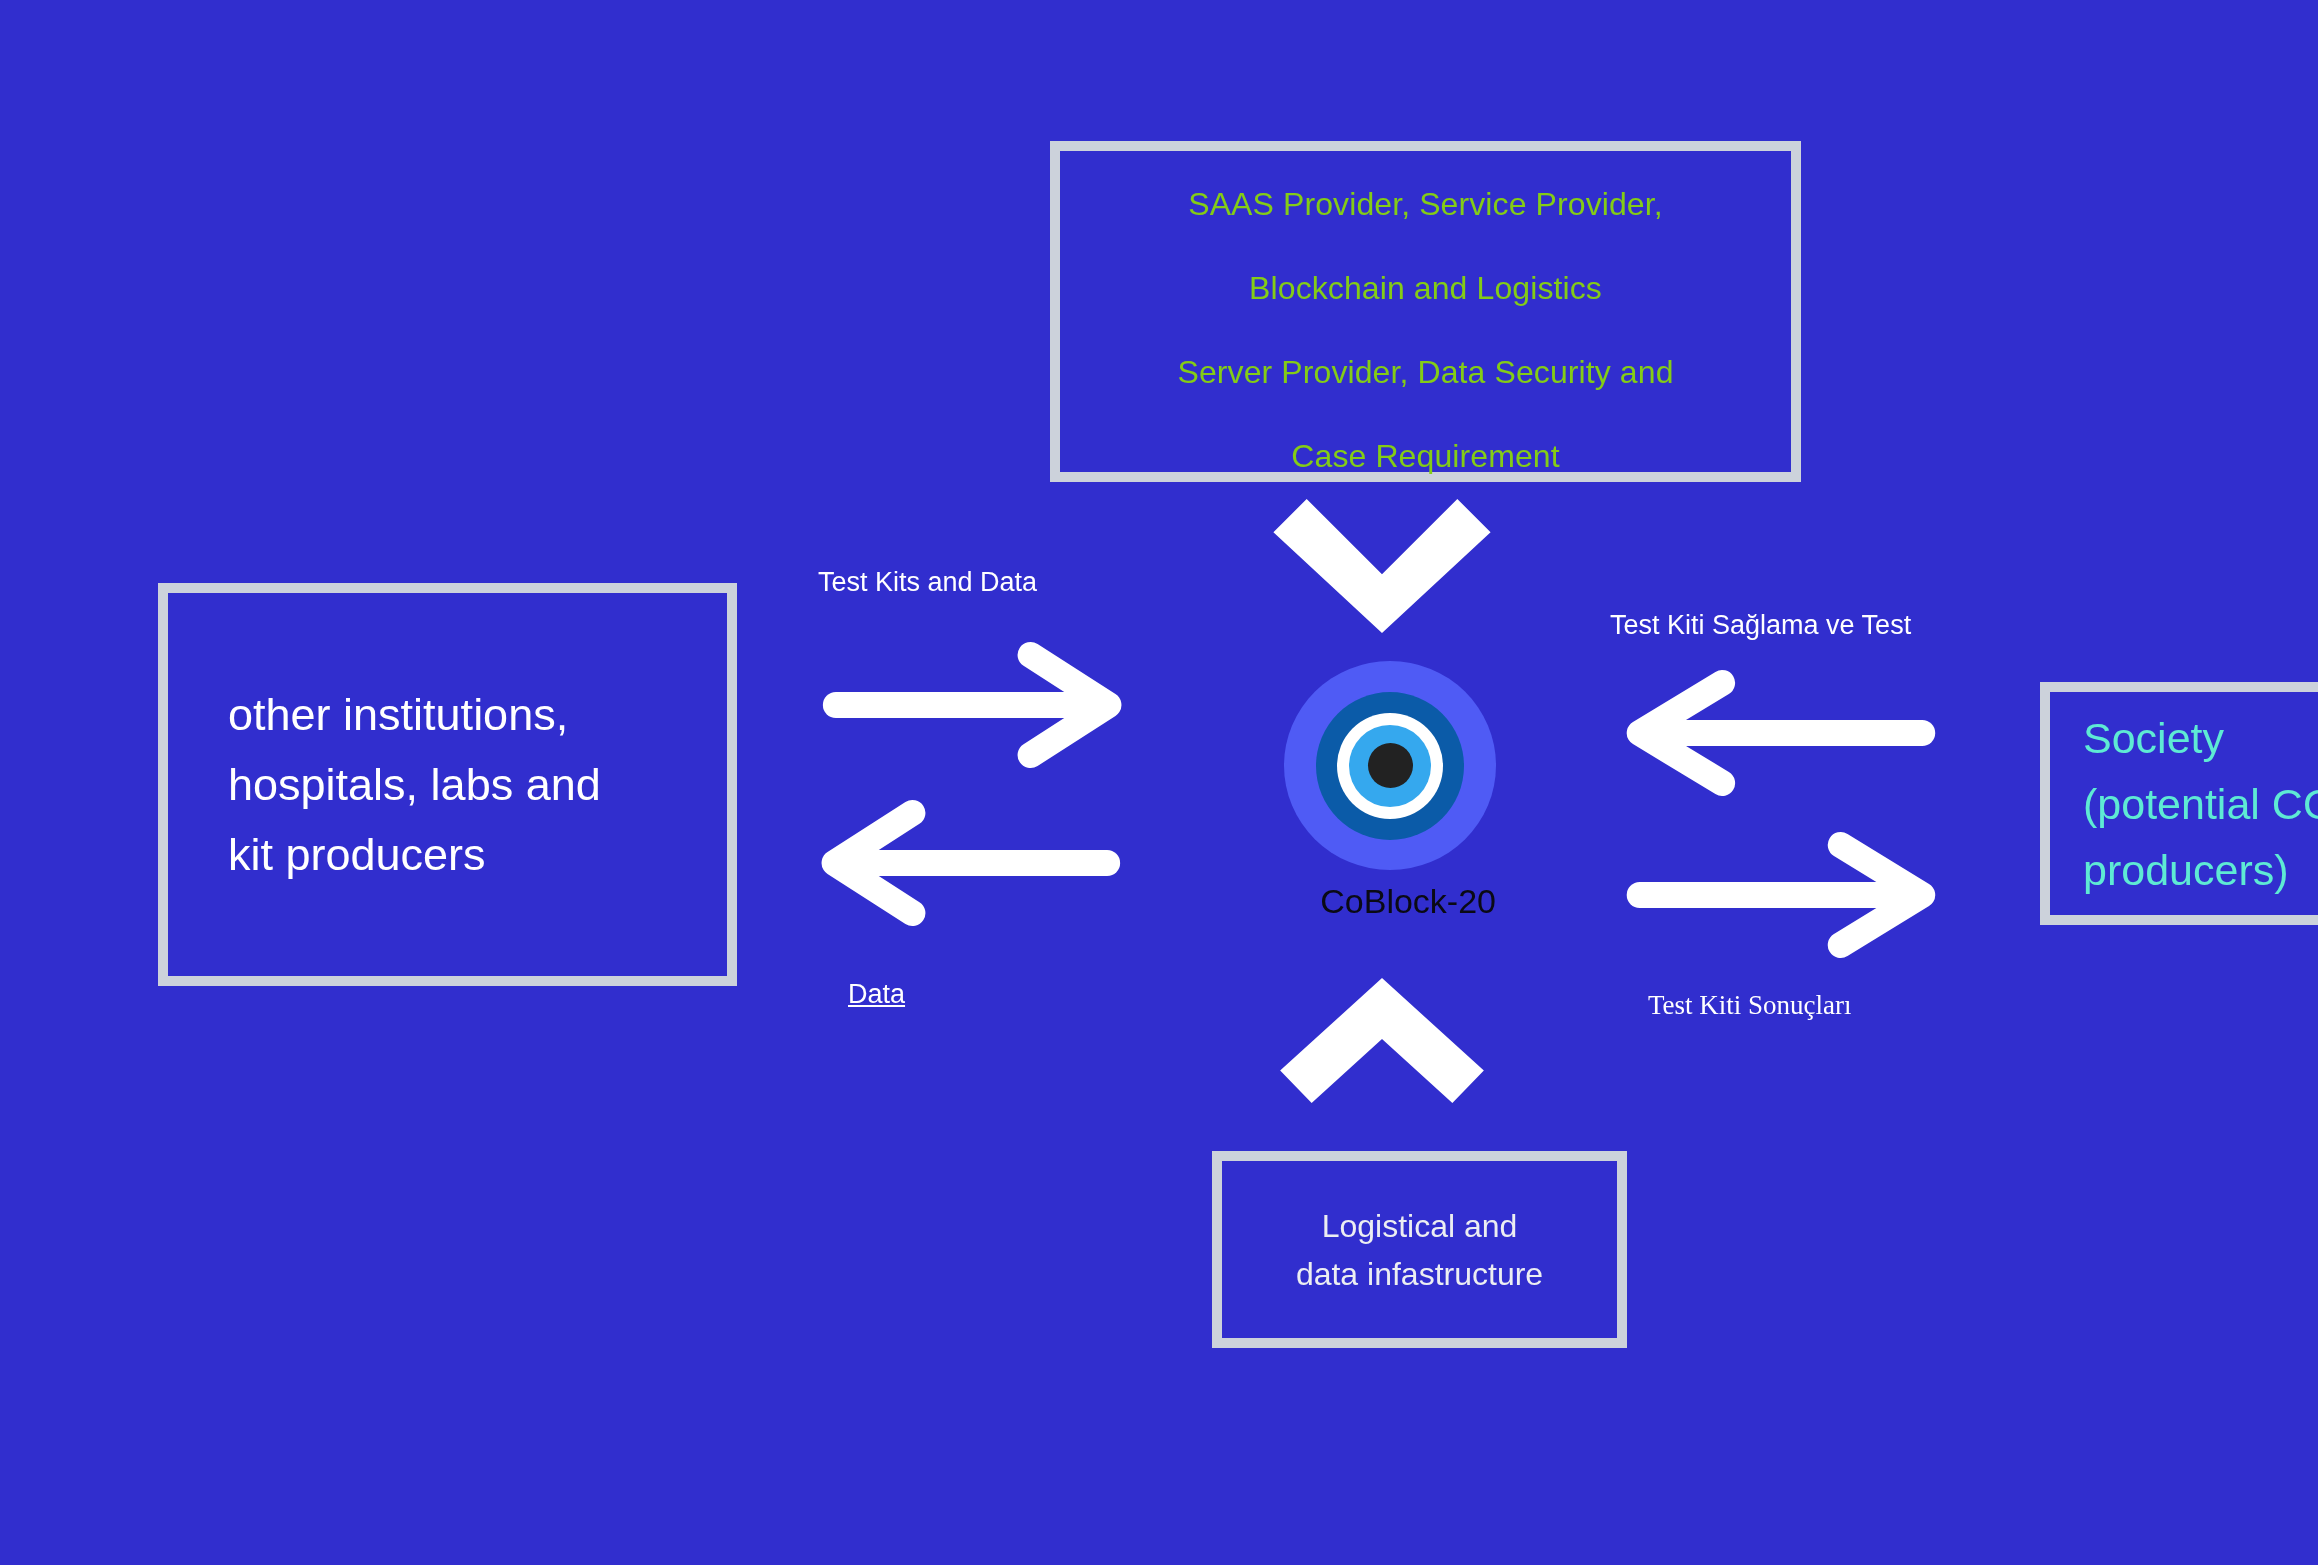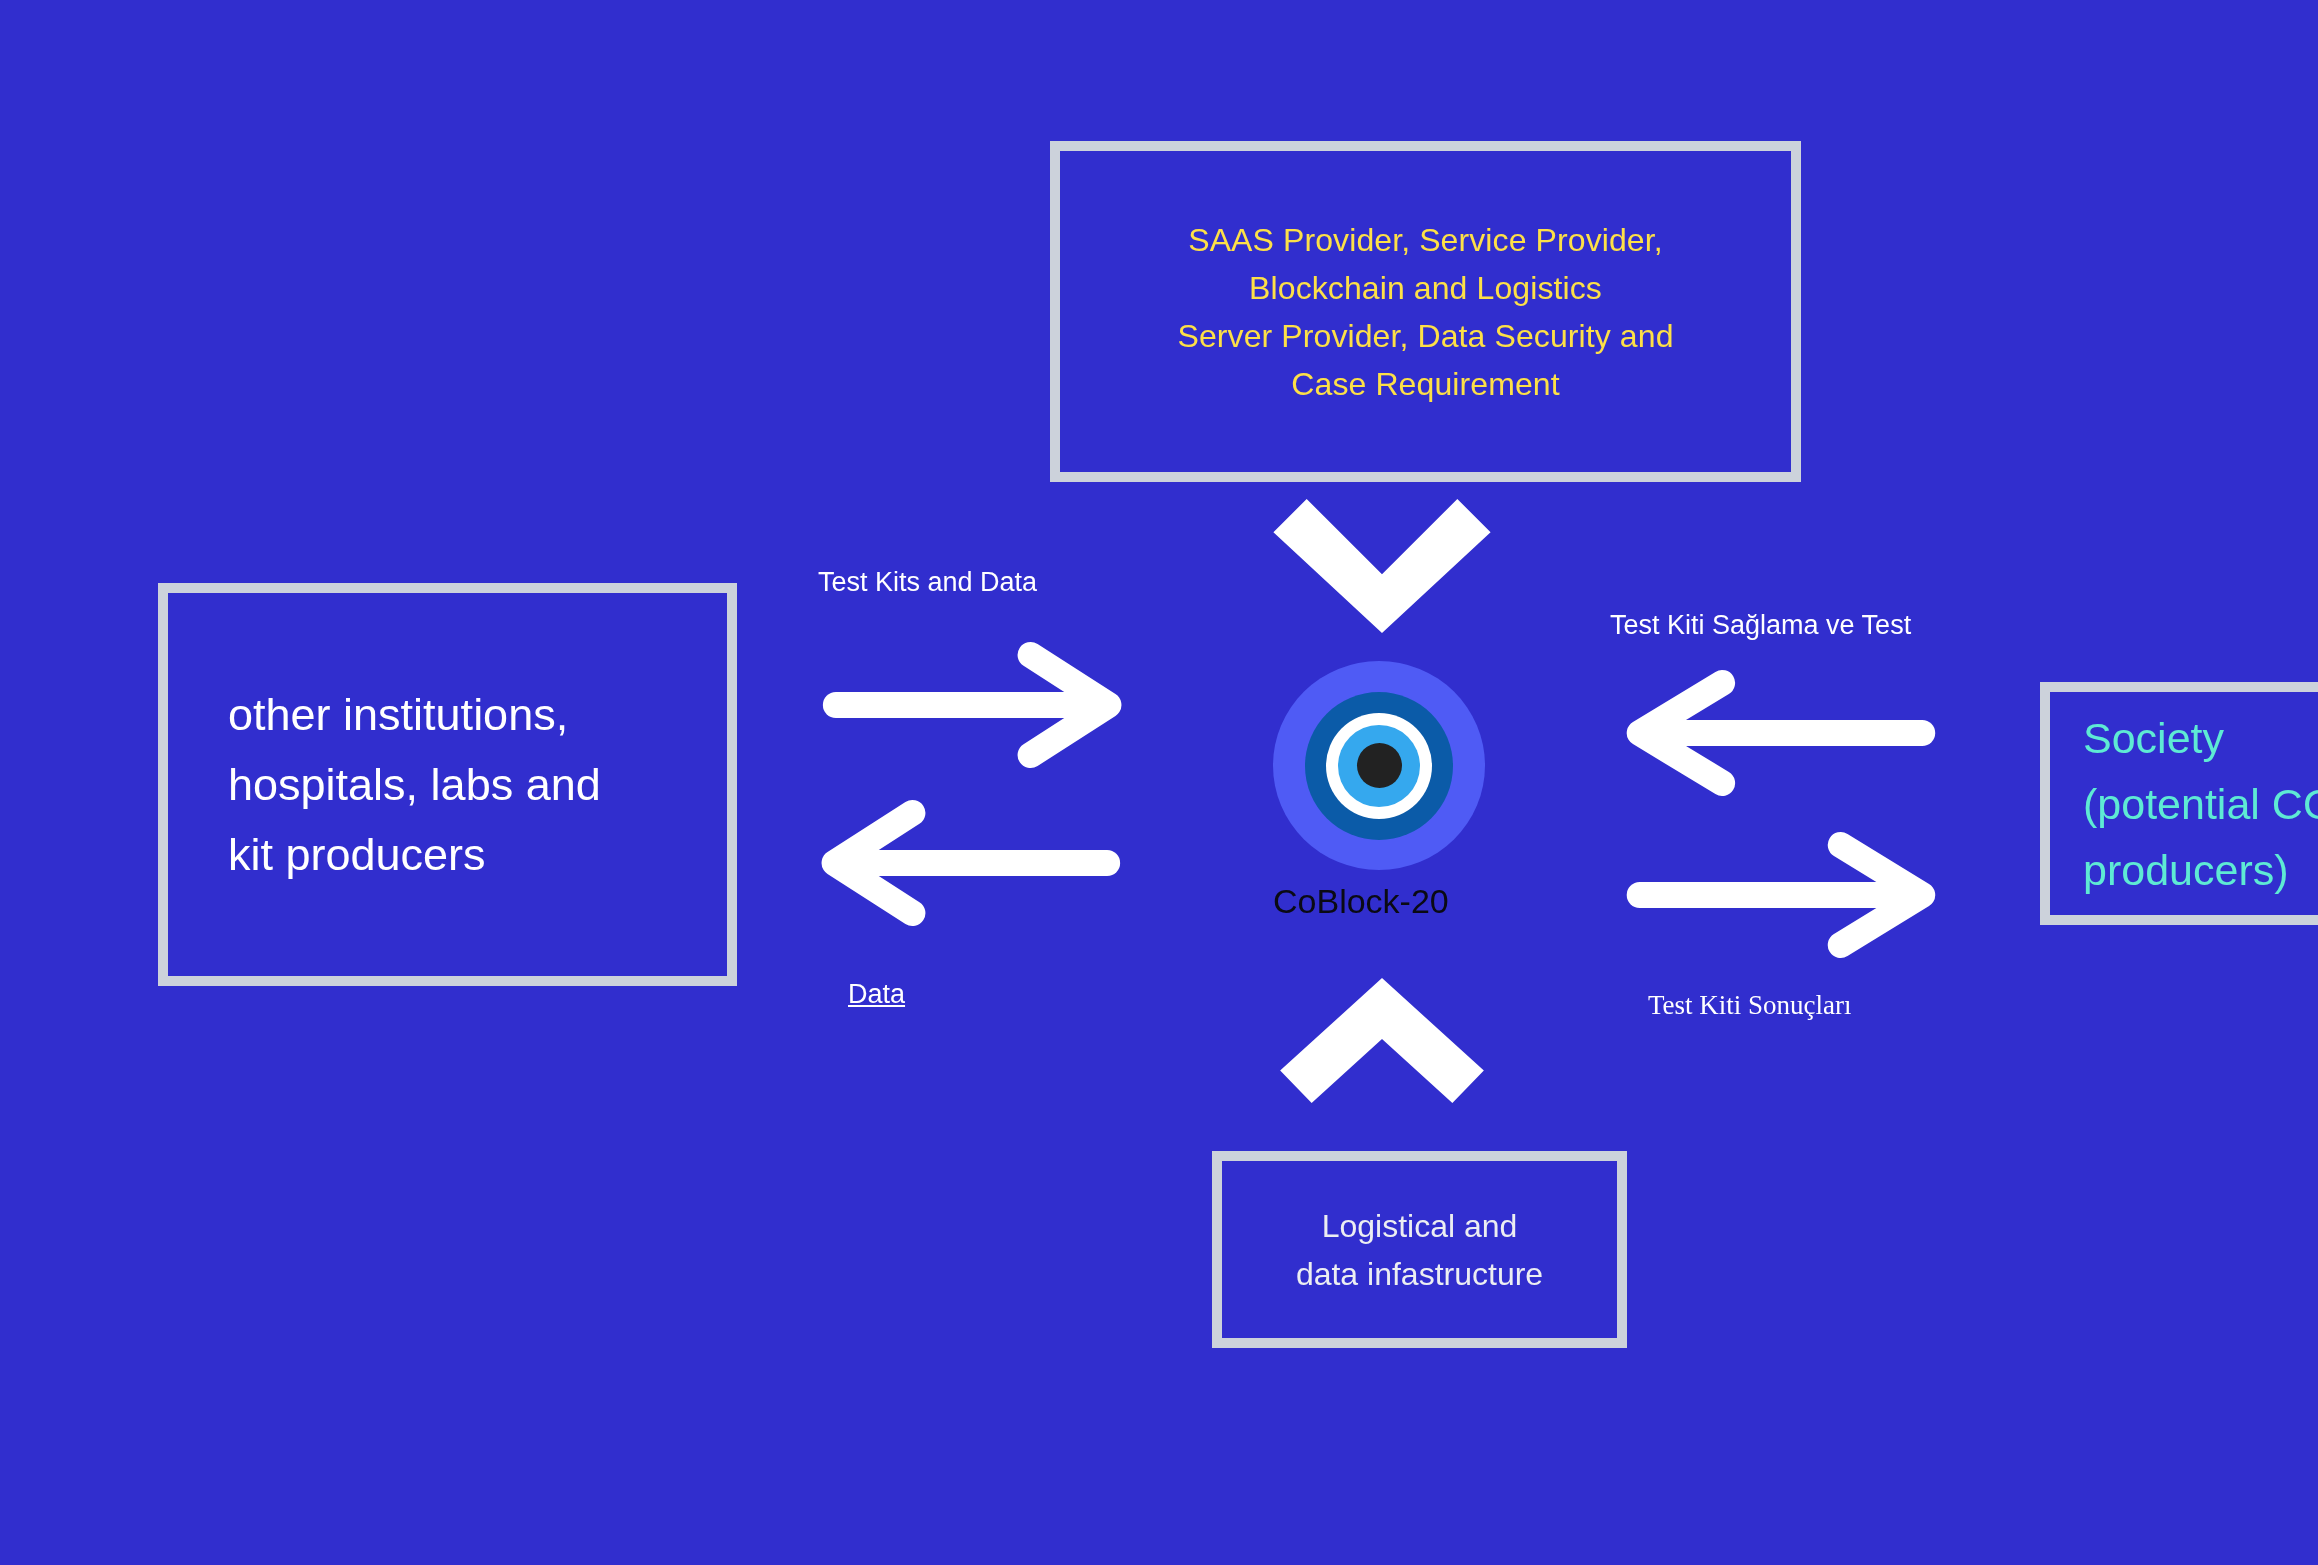--- a/index.html
+++ b/index.html
@@ -42,22 +42,23 @@
     left: 1050px;
     top: 141px;
     width: 751px;
     height: 341px;
     align-items: center;
     text-align: center;
   }
   #box-top .line {
     font-size: 32px;
     line-height: 48px;
-    color: #fde047;
+    color: #84cc16;
     letter-spacing: 0.1px;
+    margin-top: 36px;
   }
 
   
   #box-left {
     left: 158px;
     top: 583px;
     width: 579px;
     height: 403px;
     align-items: flex-start;
     padding-left: 60px;
@@ -102,21 +103,21 @@
 
   
   #brand {
     position: absolute;
     left: 1273px;
     top: 661px;
     width: 223px;
     height: 260px;
     display: flex;
     flex-direction: column;
-    align-items: flex-start;
+    align-items: flex-end;
   }
   #nazar {
     position: relative;
     width: 212px;
     height: 212px;
     border-radius: 50%;
     background: #4F5BF5;
     display: flex;
     align-items: center;
     justify-content: center;

